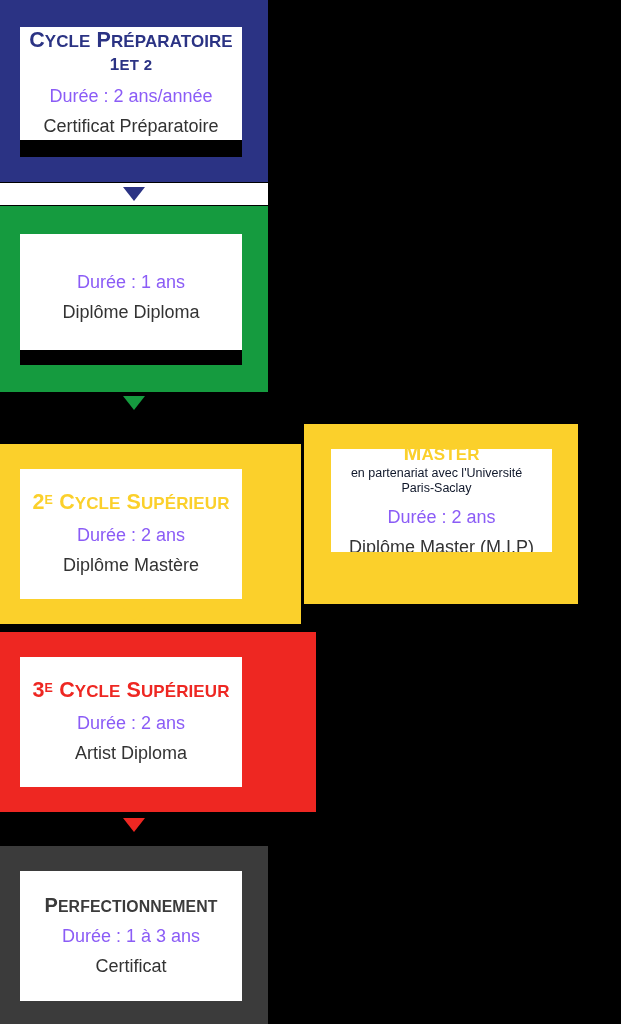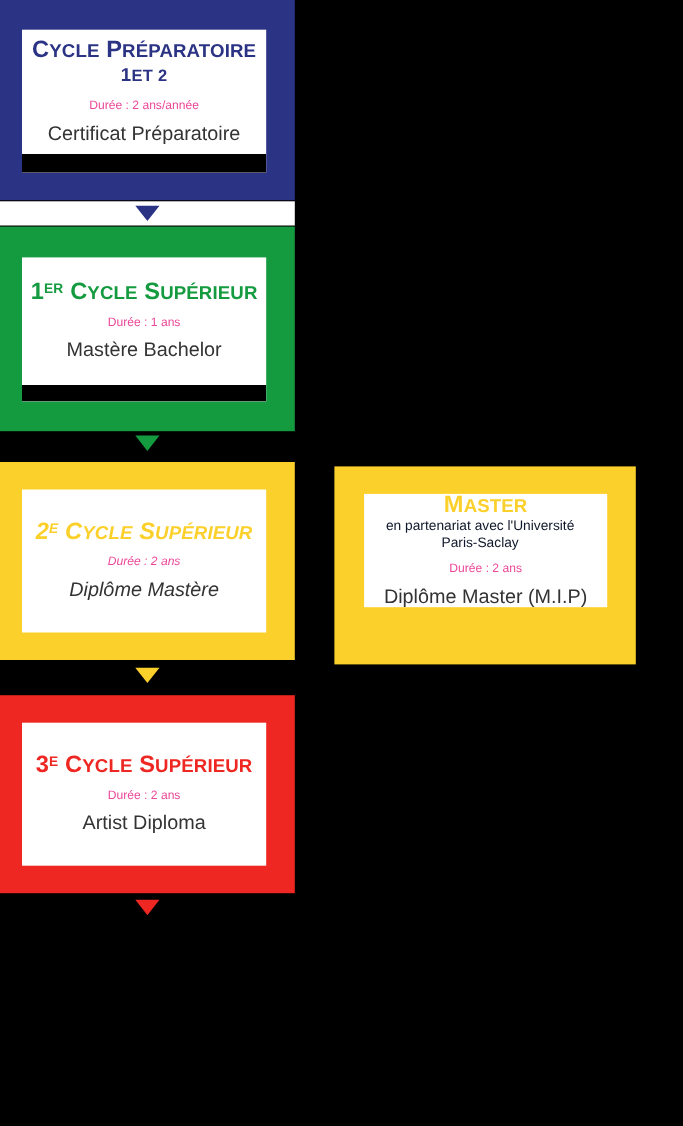--- a/index.html
+++ b/index.html
@@ -98,22 +98,22 @@
   .subtitle-line2 .sm { font-size: 0.88em; }
 
   .partner {
     font-size: 12.5px;
     color: #0f172a;
     line-height: 1.13;
     margin: 1px 10px 0 0;
   }
 
   .duree {
-    font-size: 11px;
-    color: #ec4899;
+    font-size: 18px;
+    color: #8b5cf6;
     margin: 11px 0 0 0;
     white-space: nowrap;
   }
   .diplome {
     font-size: 18px;
     color: #333333;
     margin: 9px 0 0 0;
     white-space: nowrap;
   }
 
@@ -152,31 +152,30 @@
       <div class="redaction-bar" style="height:17px;"></div>
     </div>
   </div>
 
   <div class="gap-white" style="left:0px; top:183px; width:268px; height:22px;"></div>
   <div class="arrow arrow-blue" style="left:123px; top:187px;"></div>
 
   <div class="block block-green" style="left:0px; top:206px; width:268px; height:186px;">
     <div class="card" style="left:20px; top:28px; width:222px; height:131px;">
       <div class="card-body">
-        <p class="title title-green"><span class="cap">1</span><span class="ord">ER</span>&nbsp;<span class="cap">C</span><span class="sc">YCLE</span>&nbsp;<span class="cap">S</span><span class="sc">UPÉRIEUR</span></p>
         <p class="duree">Durée : 1 ans</p>
-        <p class="diplome">Mastère Bachelor</p>
+        <p class="diplome">Diplôme Diploma</p>
       </div>
       <div class="redaction-bar" style="height:15px;"></div>
     </div>
   </div>
 
   <div class="arrow arrow-green" style="left:123px; top:396px;"></div>
 
-  <div class="block block-yellow" style="left:0px; top:420px; width:268px; height:180px;font-style:italic;">
+  <div class="block block-yellow" style="left:0px; top:444px; width:301px; height:180px;">
     <div class="card" style="left:20px; top:25px; width:222px; height:130px;">
       <div class="card-body">
         <p class="title title-yellow"><span class="cap">2</span><span class="ord">E</span>&nbsp;<span class="cap">C</span><span class="sc">YCLE</span>&nbsp;<span class="cap">S</span><span class="sc">UPÉRIEUR</span></p>
         <p class="duree">Durée : 2 ans</p>
         <p class="diplome">Diplôme Mastère</p>
       </div>
     </div>
   </div>
 
   <div class="block block-yellow" style="left:304px; top:424px; width:274px; height:180px;">
@@ -186,26 +185,35 @@
         <p class="partner">en partenariat avec l'Université</p>
         <p class="partner">Paris-Saclay</p>
         <p class="duree">Durée : 2 ans</p>
         <p class="diplome">Diplôme Master (M.I.P)</p>
       </div>
     </div>
   </div>
 
   <div class="arrow arrow-yellow" style="left:123px; top:607px;"></div>
 
-  <div class="block block-red" style="left:0px; top:632px; width:268px; height:180px;">
+  <div class="block block-red" style="left:0px; top:632px; width:316px; height:180px;">
     <div class="card" style="left:20px; top:25px; width:222px; height:130px;">
       <div class="card-body">
         <p class="title title-red"><span class="cap">3</span><span class="ord">E</span>&nbsp;<span class="cap">C</span><span class="sc">YCLE</span>&nbsp;<span class="cap">S</span><span class="sc">UPÉRIEUR</span></p>
         <p class="duree">Durée : 2 ans</p>
         <p class="diplome">Artist Diploma</p>
       </div>
     </div>
   </div>
 
   <div class="arrow arrow-red" style="left:123px; top:818px;"></div>
 
+  <div class="block block-gray" style="left:0px; top:846px; width:268px; height:178px;">
+    <div class="card" style="left:20px; top:25px; width:222px; height:130px;">
+      <div class="card-body">
+        <p class="title title-gray"><span class="cap">P</span><span class="sc">ERFECTIONNEMENT</span></p>
+        <p class="duree">Durée : 1 à 3 ans</p>
+        <p class="diplome">Certificat</p>
+      </div>
+    </div>
+  </div>
 
 </div>
 
 </body></html>

